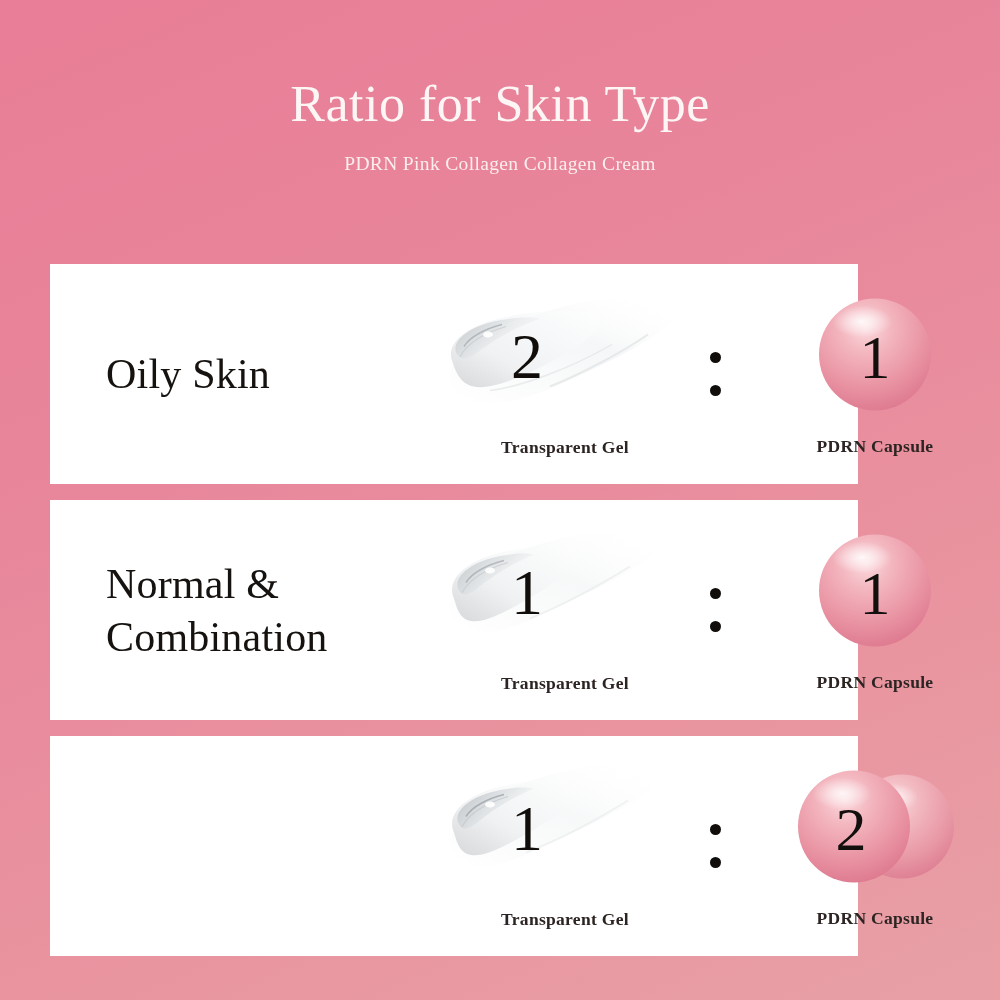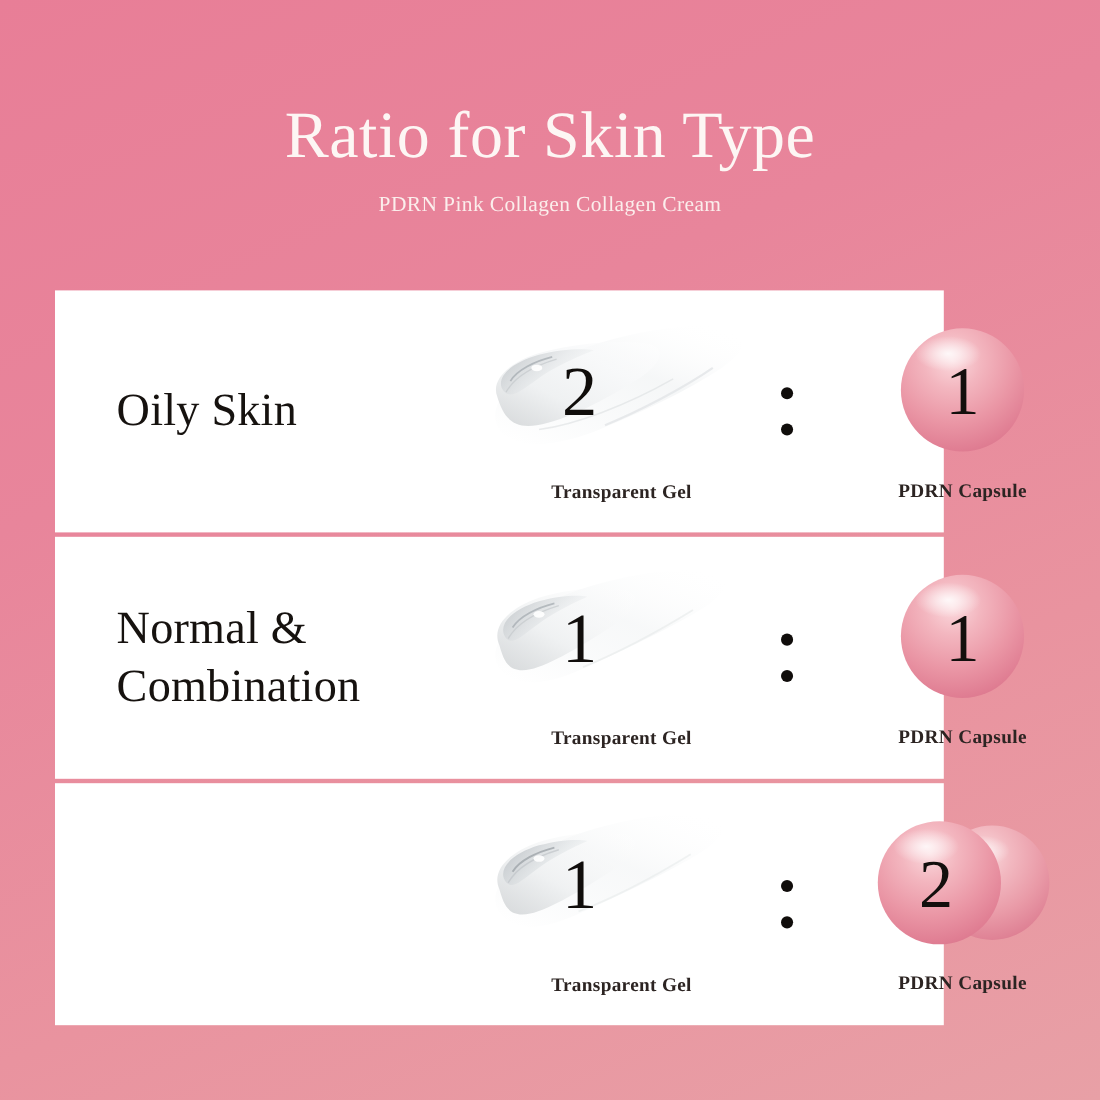--- a/index.html
+++ b/index.html
@@ -25,46 +25,46 @@
   
   .header {
     position: absolute;
     left: 0;
     top: 78px;
     width: 1000px;
     text-align: center;
   }
   .title {
     font-family: "Liberation Serif", "DejaVu Serif", serif;
-    font-size: 60px;
+    font-size: 52px;
     line-height: 1.02;
     letter-spacing: 0.5px;
     color: #fdf6f4;
     font-weight: 400;
-    margin: 15px;
+    margin: 0;
     text-rendering: geometricPrecision;
   }
   .subtitle {
     margin: 22px 0 0 0;
     font-family: "Liberation Serif", "DejaVu Serif", serif;
     font-size: 19.5px;
     letter-spacing: 0.35px;
     color: #fbeeec;
     font-weight: 400;
   }
 
   
   .cards {
     position: absolute;
     left: 50px;
     top: 264px;
     width: 808px;
     display: flex;
     flex-direction: column;
-    gap: 4px;
+    gap: 16px;
   }
   .card {
     position: relative;
     background: #ffffff;
     height: 220px;
     display: flex;
     align-items: center;
     box-sizing: border-box;
   }
 

